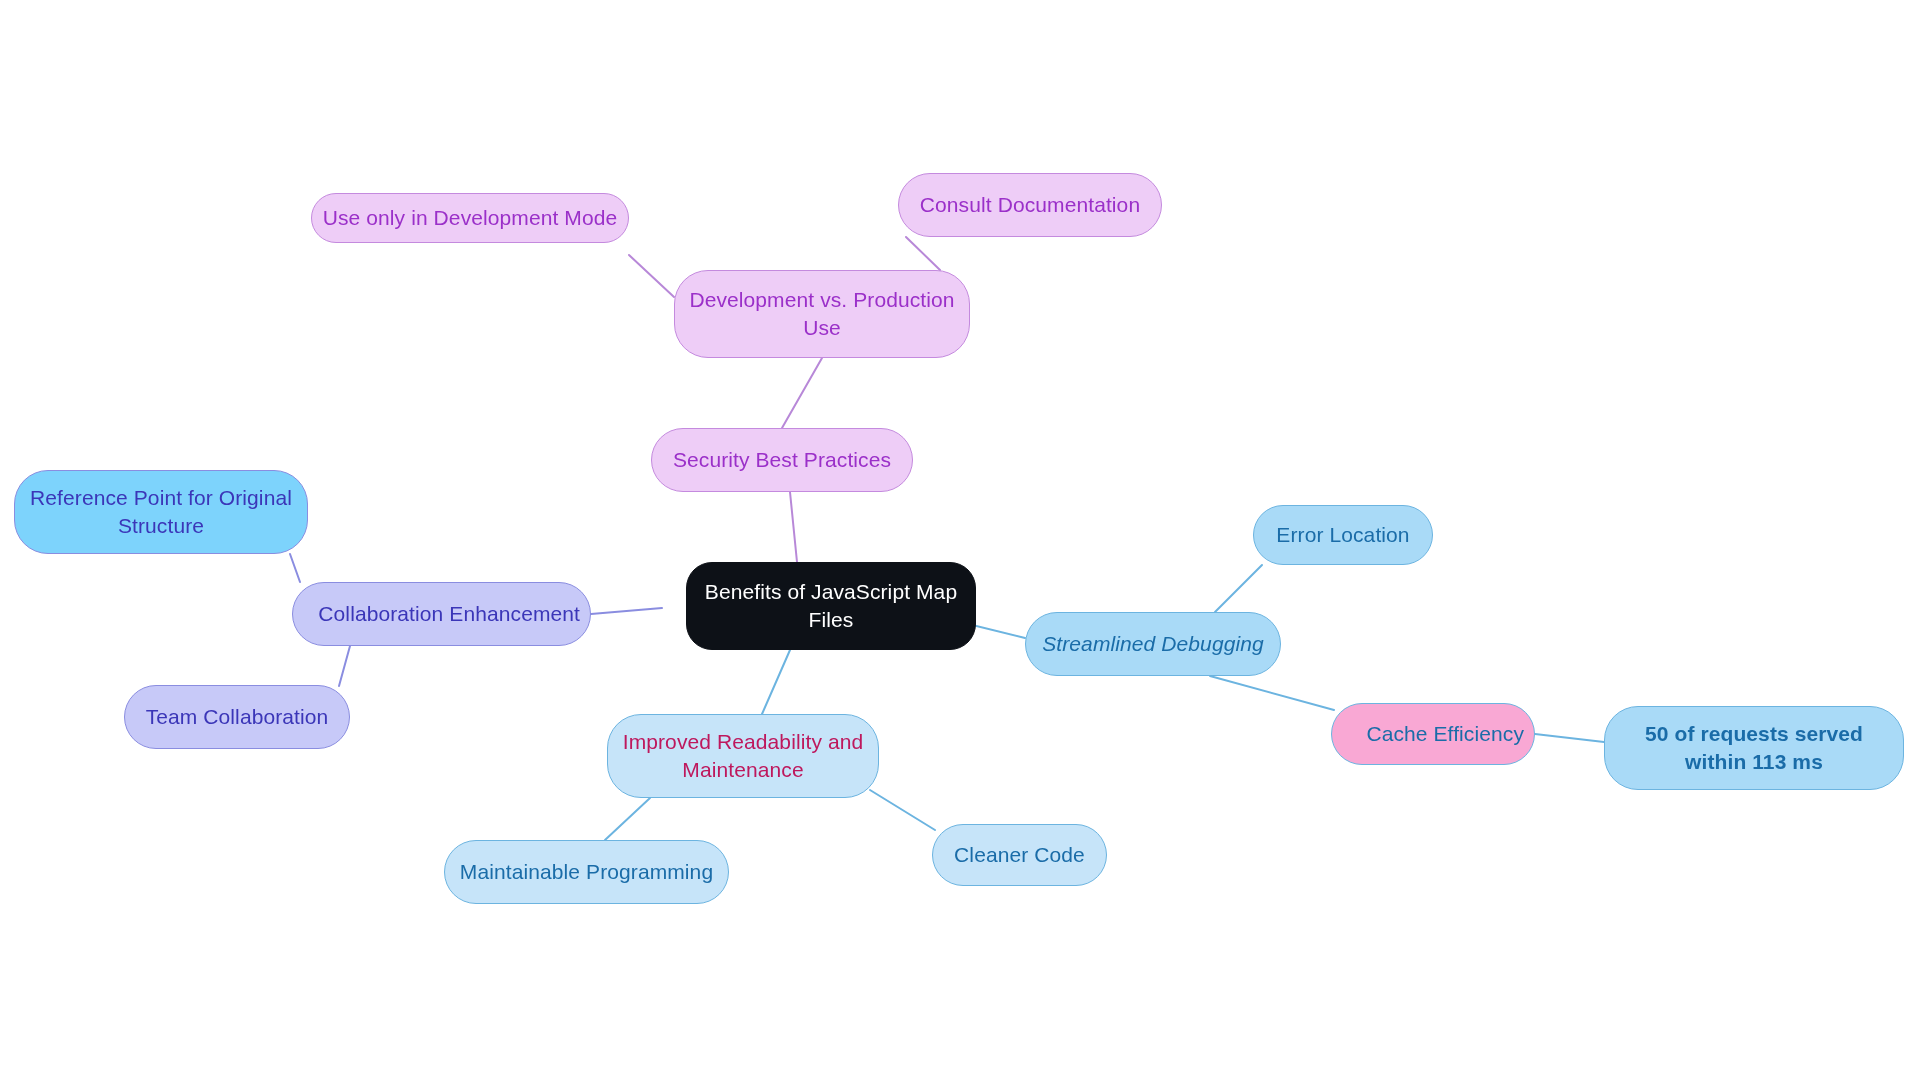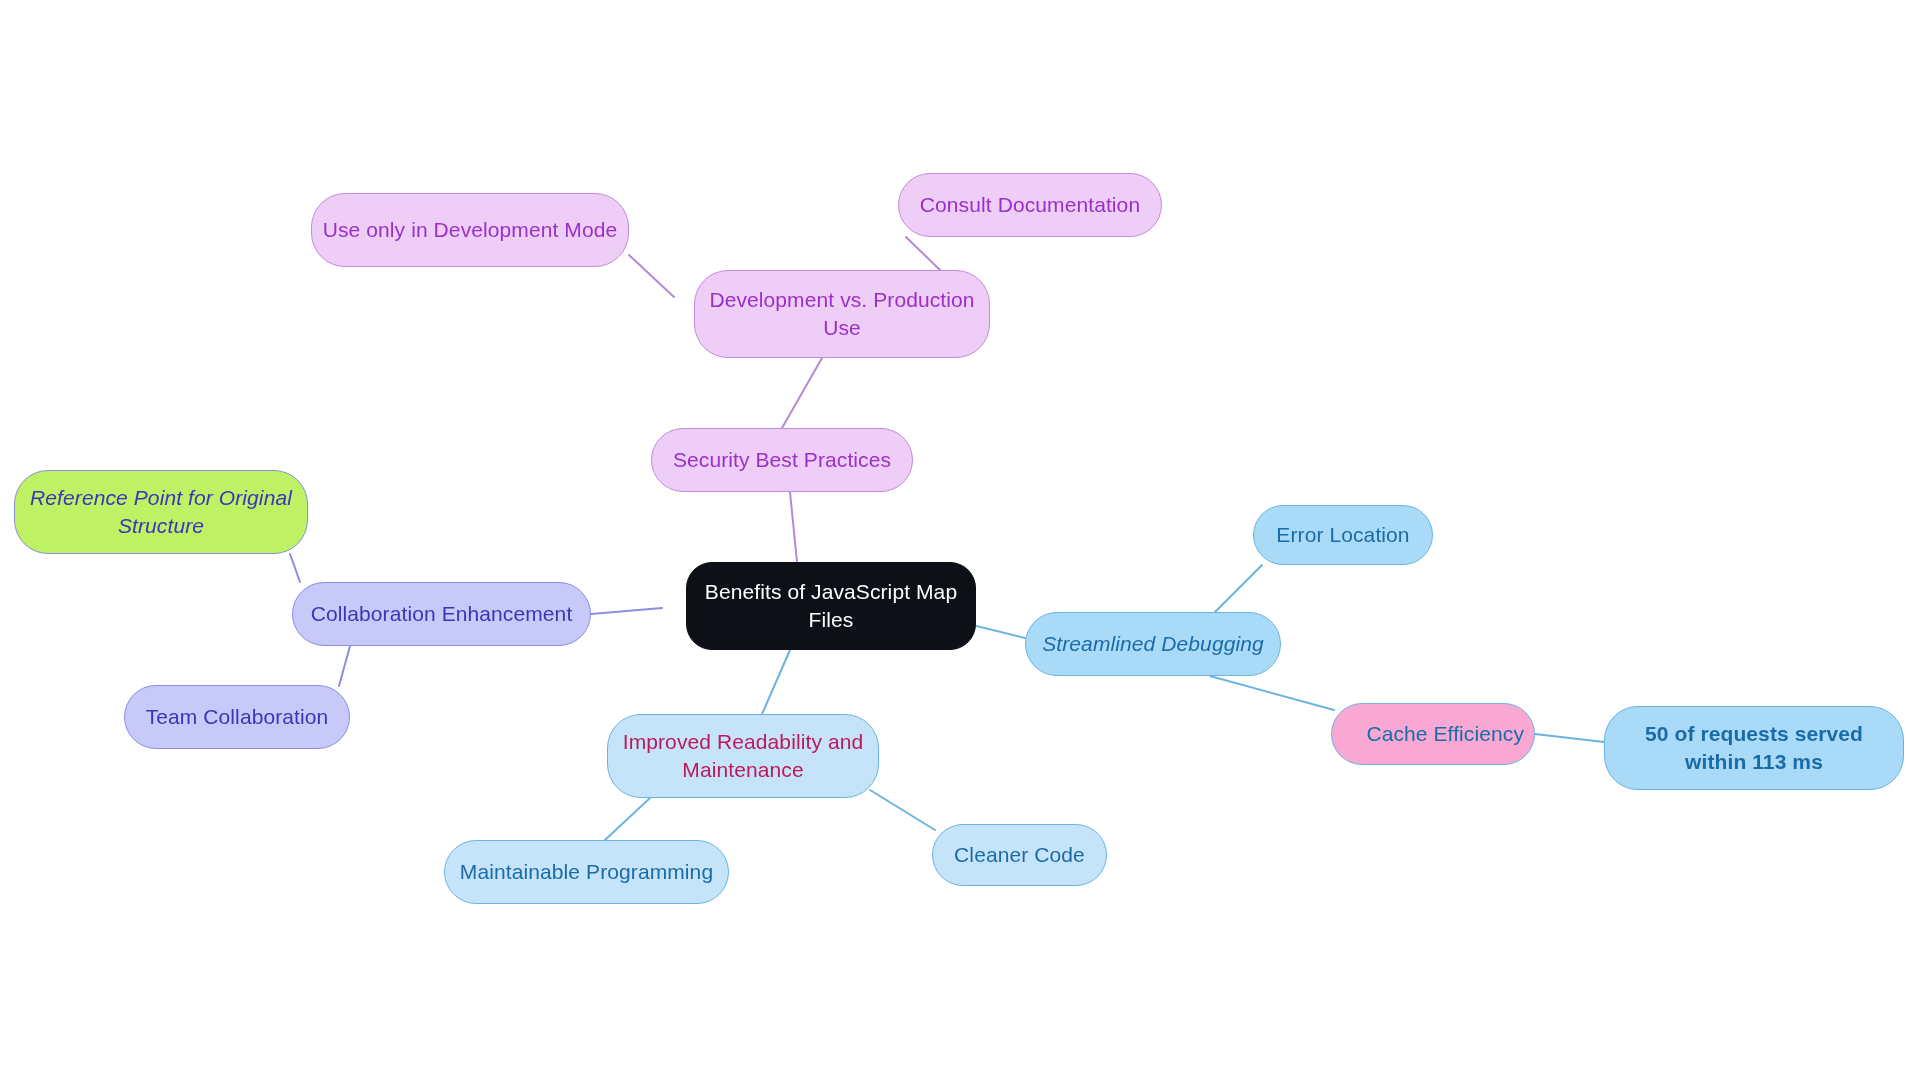--- a/index.html
+++ b/index.html
@@ -66,25 +66,25 @@
       <polyline points="1215,612 1262,565" fill="none" stroke="#6cb4e0" stroke-width="2" stroke-linecap="round"></polyline>
       <polyline points="1210,676 1334,710" fill="none" stroke="#6cb4e0" stroke-width="2" stroke-linecap="round"></polyline>
       <polyline points="1535,734 1604,742" fill="none" stroke="#6cb4e0" stroke-width="2" stroke-linecap="round"></polyline>
       <polyline points="790,650 762,714" fill="none" stroke="#6cb4e0" stroke-width="2" stroke-linecap="round"></polyline>
       <polyline points="650,798 605,840" fill="none" stroke="#6cb4e0" stroke-width="2" stroke-linecap="round"></polyline>
       <polyline points="870,790 935,830" fill="none" stroke="#6cb4e0" stroke-width="2" stroke-linecap="round"></polyline>
     </svg>
   <div id="node-layer">
       <div class="node node-root" style="left: 662px; top: 562px; width: 290px; height: 88px; background: rgb(13, 17, 23); border-color: rgb(13, 17, 23); color: rgb(255, 255, 255);"><span>Benefits of JavaScript Map Files</span></div>
       <div class="node node-branch" style="left: 651px; top: 428px; width: 262px; height: 64px; background: rgb(238, 205, 247); border-color: rgb(196, 138, 222); color: rgb(155, 48, 201);"><span>Security Best Practices</span></div>
-      <div class="node node-branch" style="left: 694px; top: 270px; width: 296px; height: 88px; background: rgb(238, 205, 247); border-color: rgb(196, 138, 222); color: rgb(155, 48, 201);"><span>Development vs. Production Use</span></div>
-      <div class="node node-branch" style="left: 311px; top: 193px; width: 318px; height: 74px; background: rgb(238, 205, 247); border-color: rgb(196, 138, 222); color: rgb(155, 48, 201);"><span>Use only in Development Mode</span></div>
+      <div class="node node-branch" style="left: 674px; top: 270px; width: 296px; height: 88px; background: rgb(238, 205, 247); border-color: rgb(196, 138, 222); color: rgb(155, 48, 201);"><span>Development vs. Production Use</span></div>
+      <div class="node node-branch" style="left: 311px; top: 193px; width: 318px; height: 50px; background: rgb(238, 205, 247); border-color: rgb(196, 138, 222); color: rgb(155, 48, 201);"><span>Use only in Development Mode</span></div>
       <div class="node node-branch" style="left: 898px; top: 173px; width: 264px; height: 64px; background: rgb(238, 205, 247); border-color: rgb(196, 138, 222); color: rgb(155, 48, 201);"><span>Consult Documentation</span></div>
-      <div class="node node-branch" style="left: 292px; top: 582px; width: 299px; height: 64px; background: rgb(199, 201, 248); border-color: rgb(138, 141, 224); color: rgb(59, 54, 184);"><span>Collaboration Enhancement</span></div>
-      <div class="node node-branch" style="left: 14px; top: 470px; width: 294px; height: 84px; background: #bef264; border-color: rgb(138, 141, 224); color: rgb(59, 54, 184); font-style: italic;"><span>Reference Point for Original Structure</span></div>
+      <div class="node node-branch" style="left: 292px; top: 582px; width: 299px; height: 64px; background: rgb(199, 201, 248); border-color: rgb(138, 141, 224); color: rgb(59, 54, 184); justify-content: flex-end;"><span>Collaboration Enhancement</span></div>
+      <div class="node node-branch" style="left: 14px; top: 470px; width: 294px; height: 84px; background: #7dd3fc; border-color: rgb(138, 141, 224); color: rgb(59, 54, 184);"><span>Reference Point for Original Structure</span></div>
       <div class="node node-branch" style="left: 124px; top: 685px; width: 226px; height: 64px; background: rgb(199, 201, 248); border-color: rgb(138, 141, 224); color: rgb(59, 54, 184);"><span>Team Collaboration</span></div>
       <div class="node node-branch" style="left: 1025px; top: 612px; width: 256px; height: 64px; background: rgb(169, 218, 247); border-color: rgb(108, 180, 224); color: rgb(26, 108, 168); font-style: italic;"><span>Streamlined Debugging</span></div>
       <div class="node node-branch" style="left: 1253px; top: 505px; width: 180px; height: 60px; background: rgb(169, 218, 247); border-color: rgb(108, 180, 224); color: rgb(26, 108, 168);"><span>Error Location</span></div>
       <div class="node node-branch" style="left: 1331px; top: 703px; width: 204px; height: 62px; background: #f9a8d4; border-color: rgb(108, 180, 224); color: rgb(26, 108, 168); justify-content: flex-end;"><span>Cache Efficiency</span></div>
       <div class="node node-branch" style="left: 1604px; top: 706px; width: 300px; height: 84px; background: rgb(169, 218, 247); border-color: rgb(108, 180, 224); color: rgb(26, 108, 168); font-weight: bold;"><span>50 of requests served within 113 ms</span></div>
       <div class="node node-branch" style="left: 607px; top: 714px; width: 272px; height: 84px; background: rgb(198, 228, 249); border-color: rgb(108, 180, 224); color: #be185d;"><span>Improved Readability and Maintenance</span></div>
       <div class="node node-branch" style="left: 444px; top: 840px; width: 285px; height: 64px; background: rgb(198, 228, 249); border-color: rgb(108, 180, 224); color: rgb(26, 108, 168);"><span>Maintainable Programming</span></div>
       <div class="node node-branch" style="left: 932px; top: 824px; width: 175px; height: 62px; background: rgb(198, 228, 249); border-color: rgb(108, 180, 224); color: rgb(26, 108, 168);"><span>Cleaner Code</span></div>
     </div>
 </div>

